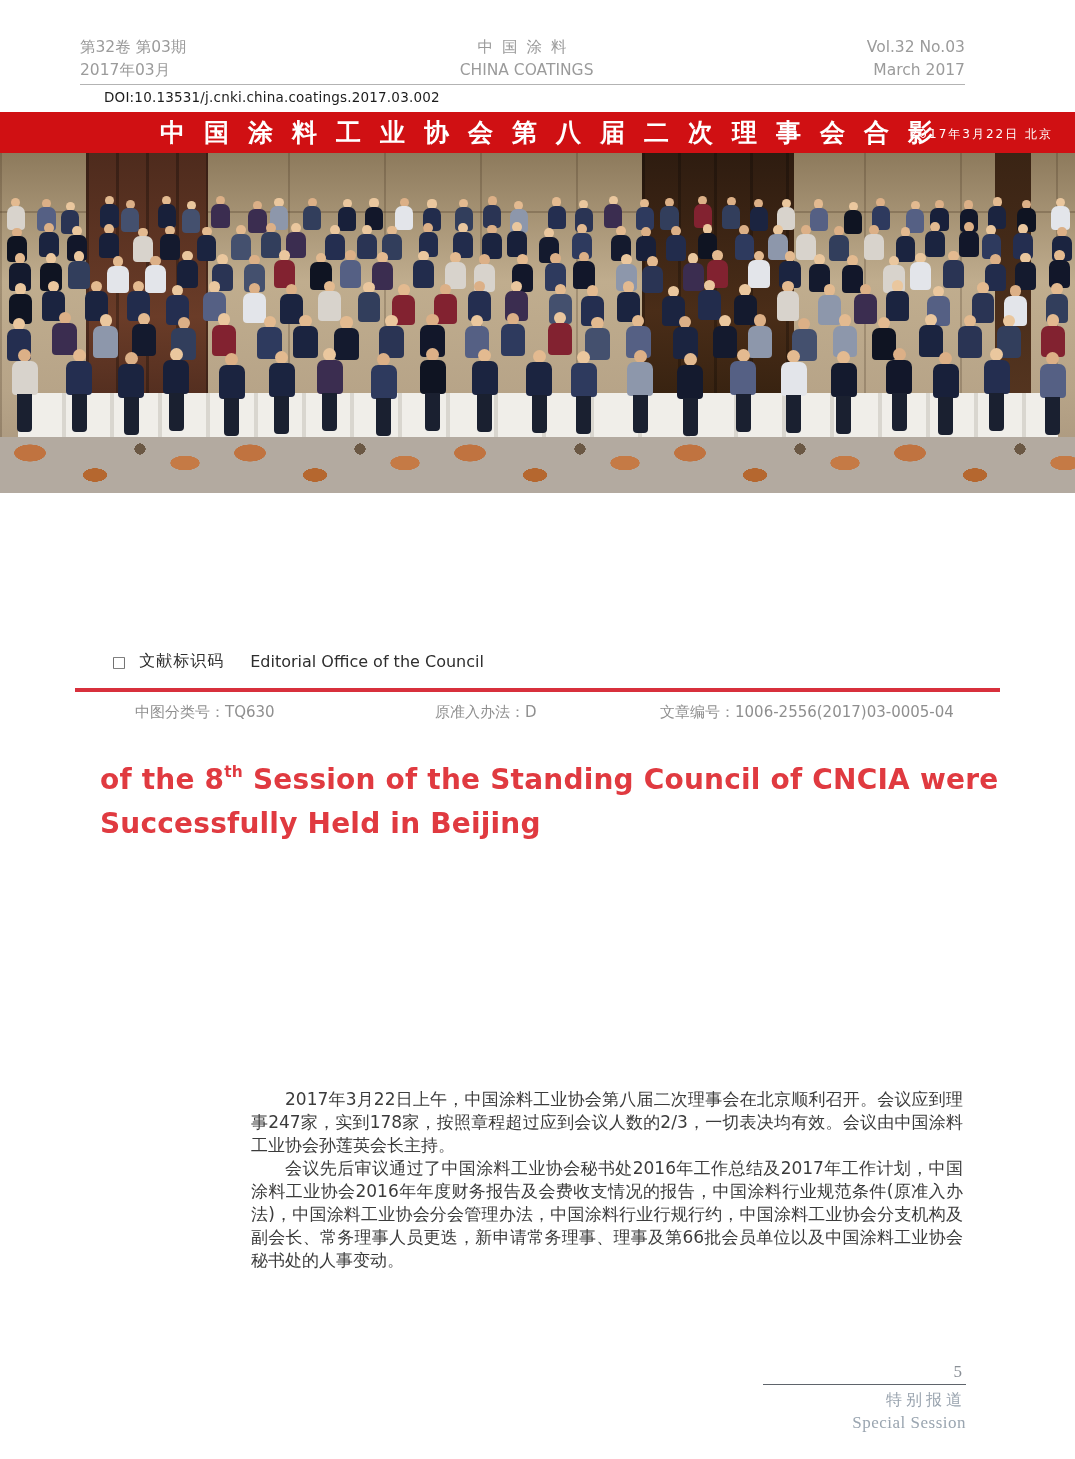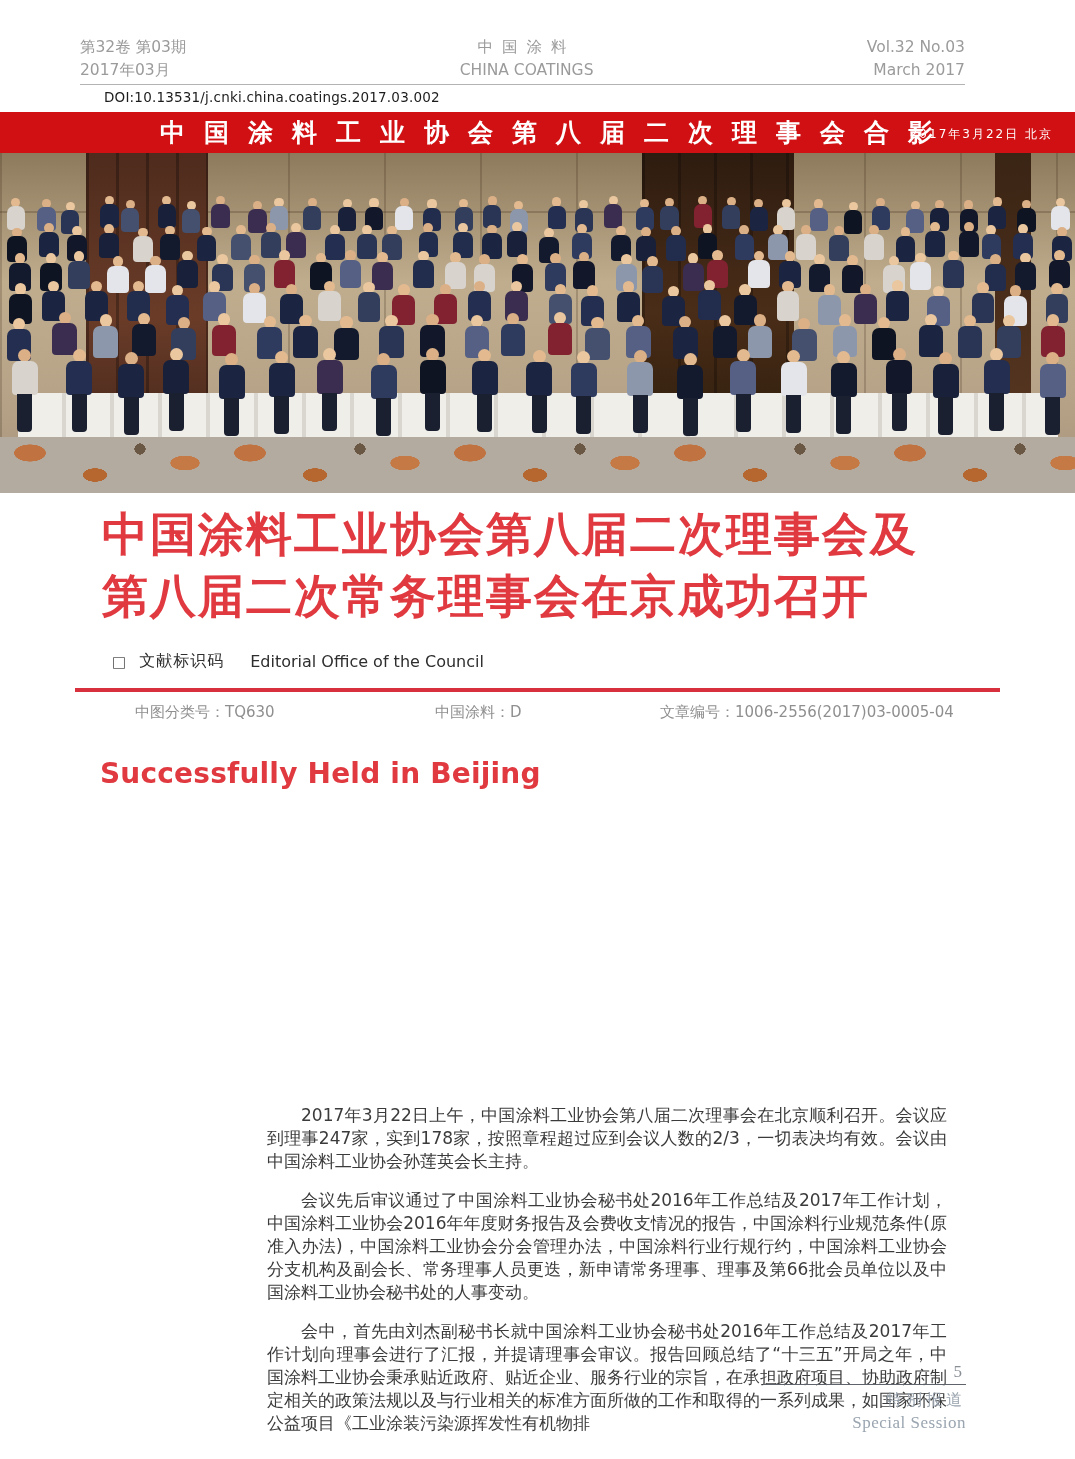--- a/index.html
+++ b/index.html
@@ -63,21 +63,21 @@
   .title-en{position:absolute;top:752px;left:100px;color:#e03a40;font-weight:800;
     font-size:28px;line-height:44px;letter-spacing:.2px;}
   .title-en sup{font-size:55%;position:relative;top:-.15em;font-weight:800;}
 
   
   .editor-note{position:absolute;top:1021px;left:251px;width:712px;
     color:#aa7830;font-size:16px;line-height:25px;text-align:justify;text-indent:2em;}
   .editor-note b{font-weight:bold;}
   .body-text{position:absolute;top:1088px;left:251px;width:712px;
     color:#3b3b3b;font-size:17px;line-height:23px;text-align:justify;}
-  .body-text p{margin:16px;text-indent:2em;}
+  .body-text p{margin:0;text-indent:2em;}
 
   
   .pfooter{position:absolute;top:1362px;left:763px;width:203px;text-align:right;
     font-family:"Liberation Serif","DejaVu Serif",serif;}
   .pf-num{font-size:17px;color:#8a8f96;padding-right:4px;}
   .pf-line{border-top:1.5px solid #5f646b;margin-top:2px;}
   .pf-cn{font-size:16px;color:#99a3ae;letter-spacing:4px;margin-top:5px;}
   .pf-en{font-size:17px;color:#9aa5b0;margin-top:2px;letter-spacing:.5px;}
 </style>
 </head>
@@ -839,48 +839,44 @@
           <div class="p-legs" style="width: 15px; height: 38px; background: rgb(26, 32, 48);"></div>
         </div>
         <div class="person" style="left: 1039.78px; top: 198.84px;">
           <div class="p-head" style="width: 13px; height: 13px; background: rgb(220, 176, 135);"></div>
           <div class="p-torso" style="width: 26px; height: 34px; background: rgb(85, 96, 132);"></div>
           <div class="p-legs" style="width: 15px; height: 38px; background: rgb(26, 32, 48);"></div>
         </div>
       </div>
   </div>
 
-  <div class="title-cn">
-    <div>中国涂料工业协会第八届二次理事会及</div>
-    <div>第八届二次常务理事会在京成功召开</div>
-  </div>
 
   <div class="author-row">
     <span class="author-bullet">□</span>
     <span class="author-cn">文献标识码</span>
     <span class="author-en">Editorial Office of the Council</span>
   </div>
 
   <div class="red-rule"></div>
 
   <div class="meta-row">
     <span class="meta-clc">中图分类号：TQ630</span>
-    <span class="meta-doc">中国涂料：D</span>
+    <span class="meta-doc">原准入办法：D</span>
     <span class="meta-id">文章编号：1006-2556(2017)03-0005-04</span>
   </div>
 
   <div class="title-en">
+    <div>of the 8<sup>th</sup> Session of the Standing Council of CNCIA were</div>
     <div>Successfully Held in Beijing</div>
   </div>
 
 
   <div class="body-text">
     <p>2017年3月22日上午，中国涂料工业协会第八届二次理事会在北京顺利召开。会议应到理事247家，实到178家，按照章程超过应到会议人数的2/3，一切表决均有效。会议由中国涂料工业协会孙莲英会长主持。</p>
     <p>会议先后审议通过了中国涂料工业协会秘书处2016年工作总结及2017年工作计划，中国涂料工业协会2016年年度财务报告及会费收支情况的报告，中国涂料行业规范条件(原准入办法)，中国涂料工业协会分会管理办法，中国涂料行业行规行约，中国涂料工业协会分支机构及副会长、常务理事人员更迭，新申请常务理事、理事及第66批会员单位以及中国涂料工业协会秘书处的人事变动。</p>
-    <p>会中，首先由刘杰副秘书长就中国涂料工业协会秘书处2016年工作总结及2017年工作计划向理事会进行了汇报，并提请理事会审议。报告回顾总结了“十三五”开局之年，中国涂料工业协会秉承贴近政府、贴近企业、服务行业的宗旨，在承担政府项目、协助政府制定相关的政策法规以及与行业相关的标准方面所做的工作和取得的一系列成果，如国家环保公益项目《工业涂装污染源挥发性有机物排</p>
   </div>
 
   <div class="pfooter">
     <div class="pf-num">5</div>
     <div class="pf-line"></div>
     <div class="pf-cn">特别报道</div>
     <div class="pf-en">Special Session</div>
   </div>
 
 </div>

